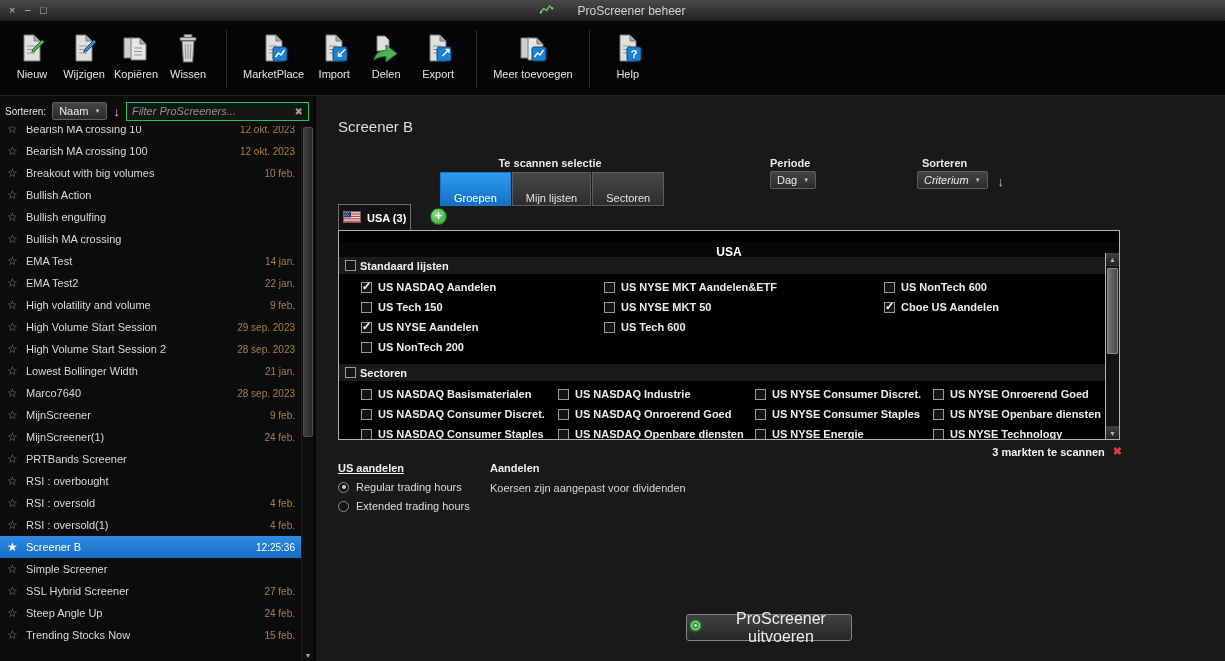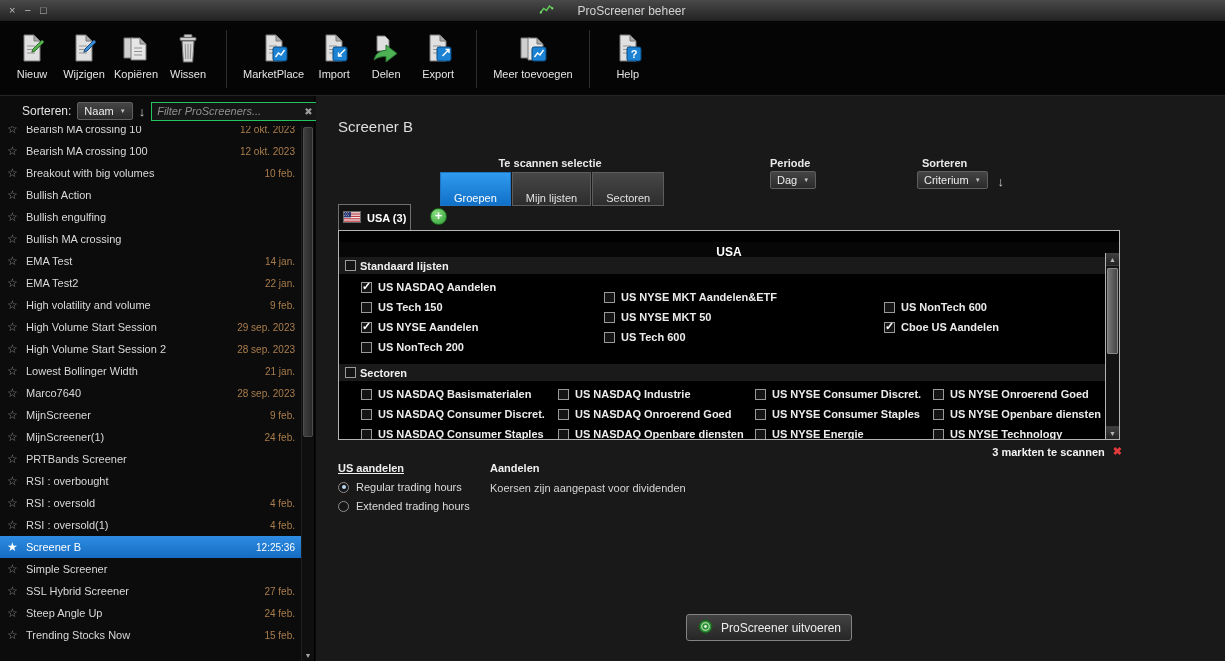--- a/index.html
+++ b/index.html
@@ -15,21 +15,21 @@
   
   .toolbar{position:absolute;top:23px;left:0;right:0;height:73px;background:#050505;border-bottom:1px solid #242424;display:flex;align-items:flex-start;padding:5px 0 0 6px;}
   .tb-item{display:flex;flex-direction:column;align-items:center;min-width:52px;padding:1px 4px;cursor:pointer;}
   .tb-icon{height:36px;display:flex;align-items:flex-end;justify-content:center;}
   .tb-label{font-size:11px;color:#e4e4e4;margin-top:3px;white-space:nowrap;}
   .tb-sep{width:1px;height:58px;background:#2d2d2d;margin:2px 12px 0;}
 
   
   .sidebar{position:absolute;top:96px;left:0;width:315px;bottom:0;background:#0c0c0c;border-right:1px solid #000;}
   .sort-row{height:30px;display:flex;align-items:center;gap:6px;padding:0 5px;}
-  .sort-label{font-size:12px;color:#e3e3e3;margin-left:17px;}
+  .sort-label{font-size:10px;color:#e3e3e3;}
   .select{height:18px;background:linear-gradient(#454545,#2a2a2a);border:1px solid #5f5f5f;border-radius:2px;display:inline-flex;align-items:center;padding:0 6px;font-size:11px;color:#ececec;cursor:pointer;white-space:nowrap;}
   .select::after{content:"▼";font-size:6px;color:#c5c5c5;margin-left:6px;}
   .sort-dir{color:#cfcfcf;font-size:13px;font-weight:bold;cursor:pointer;}
   .filter-box{flex:1;height:19px;border:1px solid #22c55e;background:#161616;display:flex;align-items:center;padding:4px 5px;gap:4px;}
   .filter-box input{flex:1;min-width:0;background:transparent;border:0;outline:0;color:#cfcfcf;font-size:11px;font-style:italic;font-family:inherit;}
   .filter-box input::placeholder{color:#909090;font-style:italic;}
   .filter-clear{color:#9b9b9b;font-size:10px;cursor:pointer;}
   .screener-list{position:absolute;top:30px;left:0;right:13px;bottom:0;overflow:hidden;}
   .srow{height:22px;display:flex;align-items:center;gap:6px;padding:0 6px 0 7px;font-size:11px;cursor:pointer;}
   .srow:first-child{margin-top:-8px;}
@@ -46,36 +46,36 @@
   .main{position:absolute;top:96px;left:316px;right:0;bottom:0;background:#191919;}
   .main-title{position:absolute;top:22px;left:22px;font-size:15px;color:#dedede;}
   .lbl{font-size:11px;font-weight:bold;color:#e9e9e9;}
   .scan-lbl{position:absolute;top:61px;left:124px;width:220px;text-align:center;}
   .segmented{position:absolute;top:76px;left:124px;height:20px;display:flex;gap:1px;}
   .seg{padding:16px 13px;height:32px;line-height:19px;font-size:11px;color:#e2e2e2;background:linear-gradient(#474747,#2d2d2d);border:1px solid #5d5d5d;cursor:pointer;white-space:nowrap;}
   .seg.active{background:linear-gradient(#2f9bee,#1170c8);border-color:#1e74c0;color:#fff;}
   .periode-lbl{position:absolute;top:61px;left:454px;}
   .periode-sel{position:absolute;top:75px;left:454px;}
   .sorteren-lbl{position:absolute;top:61px;left:606px;}
-  .sorteren-wrap{position:absolute;top:75px;left:601px;display:flex;align-items:flex-end;gap:10px;}
+  .sorteren-wrap{position:absolute;top:75px;left:601px;display:flex;align-items:flex-end;gap:10px;font-style:italic;}
   .market-tab{position:absolute;top:108px;left:22px;height:26px;display:flex;align-items:center;gap:6px;padding:0 4px;background:#121212;border:1px solid #707070;border-bottom:none;font-size:11px;font-weight:bold;color:#fff;cursor:pointer;}
   .add-market{position:absolute;top:112px;left:114px;width:17px;height:17px;border-radius:50%;background:radial-gradient(circle at 35% 30%,#8ade82,#2f9e33);border:1px solid #1d6e1d;color:#fff;font-size:13px;font-weight:bold;line-height:14px;text-align:center;cursor:pointer;}
 
   .panel{position:absolute;top:134px;left:22px;width:782px;height:210px;border:1px solid #b4b4b4;background:#000;}
   .panel-header{height:21px;line-height:21px;border-bottom:1px solid #b4b4b4;text-align:center;font-size:12px;font-weight:bold;color:#fff;background:#070707;margin-top:11px;}
   .panel-body{position:absolute;top:22px;bottom:0;left:0;right:0;display:flex;}
   .panel-scroll{flex:1;overflow:hidden;}
   .panel-sb{width:14px;border-left:1px solid #b4b4b4;background:#131313;position:relative;}
   .sb-btn{height:13px;font-size:7px;color:#b5b5b5;text-align:center;line-height:13px;background:linear-gradient(#404040,#242424);cursor:pointer;}
   .sb-btn.up{border-bottom:1px solid #3a3a3a;}
   .sb-btn.down{position:absolute;left:0;right:0;bottom:0;border-top:1px solid #3a3a3a;}
   .panel-thumb{position:absolute;left:1px;right:1px;top:15px;height:86px;background:linear-gradient(90deg,#757575,#474747);border:1px solid #8a8a8a;border-radius:1px;cursor:pointer;}
 
   .grp-hdr{margin-top:4px;height:17px;display:flex;align-items:center;gap:4px;padding:0 6px;background:#1a1a1a;font-size:11px;font-weight:bold;color:#f0f0f0;}
-  .grid{display:flex;padding:3px 0 3px 22px;align-items:center;}
+  .grid{display:flex;padding:3px 0 3px 22px;}
   .col{display:flex;flex-direction:column;}
   .g0 .c0{width:243px}.g0 .c1{width:280px}
   .g1 .c0,.g1 .c1{width:197px}.g1 .c2{width:178px}
   .chk-row{height:20px;display:flex;align-items:center;gap:6px;cursor:pointer;}
   .cb{width:11px;height:11px;min-width:11px;border:1px solid #999;background:#141414;position:relative;display:inline-block;}
   .cb.checked::before{content:"✓";position:absolute;top:-3px;left:0;font-size:11px;color:#fff;font-weight:bold;}
   .chk-lbl{font-size:11px;font-weight:bold;color:#ececec;white-space:nowrap;}
 
   .markets-row{position:absolute;top:349px;left:22px;width:784px;display:flex;justify-content:flex-end;align-items:center;gap:8px;font-size:11px;font-weight:bold;color:#f2f2f2;}
   .red-x{color:#e23b3b;cursor:pointer;font-size:11px;}
@@ -83,21 +83,21 @@
   .hours-block{position:absolute;top:366px;left:22px;}
   .blk-hdr{font-size:11px;font-weight:bold;color:#efefef;}
   .underlined{text-decoration:underline;}
   .radio-row{display:flex;align-items:center;gap:7px;margin-top:7px;cursor:pointer;}
   .radio{width:11px;height:11px;border-radius:50%;border:1px solid #8e8e8e;background:#151515;position:relative;display:inline-block;}
   .radio.sel::after{content:"";position:absolute;top:2.5px;left:2.5px;width:4px;height:4px;border-radius:50%;background:#bcd9f2;}
   .radio-lbl{font-size:11px;color:#dcdcdc;white-space:nowrap;}
   .aandelen-block{position:absolute;top:366px;left:174px;}
   .note{margin-top:8px;font-size:11px;color:#d6d6d6;font-weight:normal;}
 
-  .run-btn{position:absolute;top:518px;left:370px;width:166px;height:27px;display:flex;align-items:center;justify-content:center;gap:7px;background:linear-gradient(#424242,#262626);border:1px solid #838383;border-radius:3px;color:#ededed;font-size:12px;font-family:inherit;cursor:pointer;}
+  .run-btn{position:absolute;top:518px;left:370px;width:166px;height:27px;display:flex;align-items:center;justify-content:center;gap:7px;background:linear-gradient(#424242,#262626);border:1px solid #838383;border-radius:3px;color:#ededed;font-size:16px;font-family:inherit;cursor:pointer;}
 </style>
 </head>
 <body>
 
 <div class="window">
 
   <div class="titlebar">
     <div class="win-controls">
       <span class="wc">×</span>
       <span class="wc">−</span>

